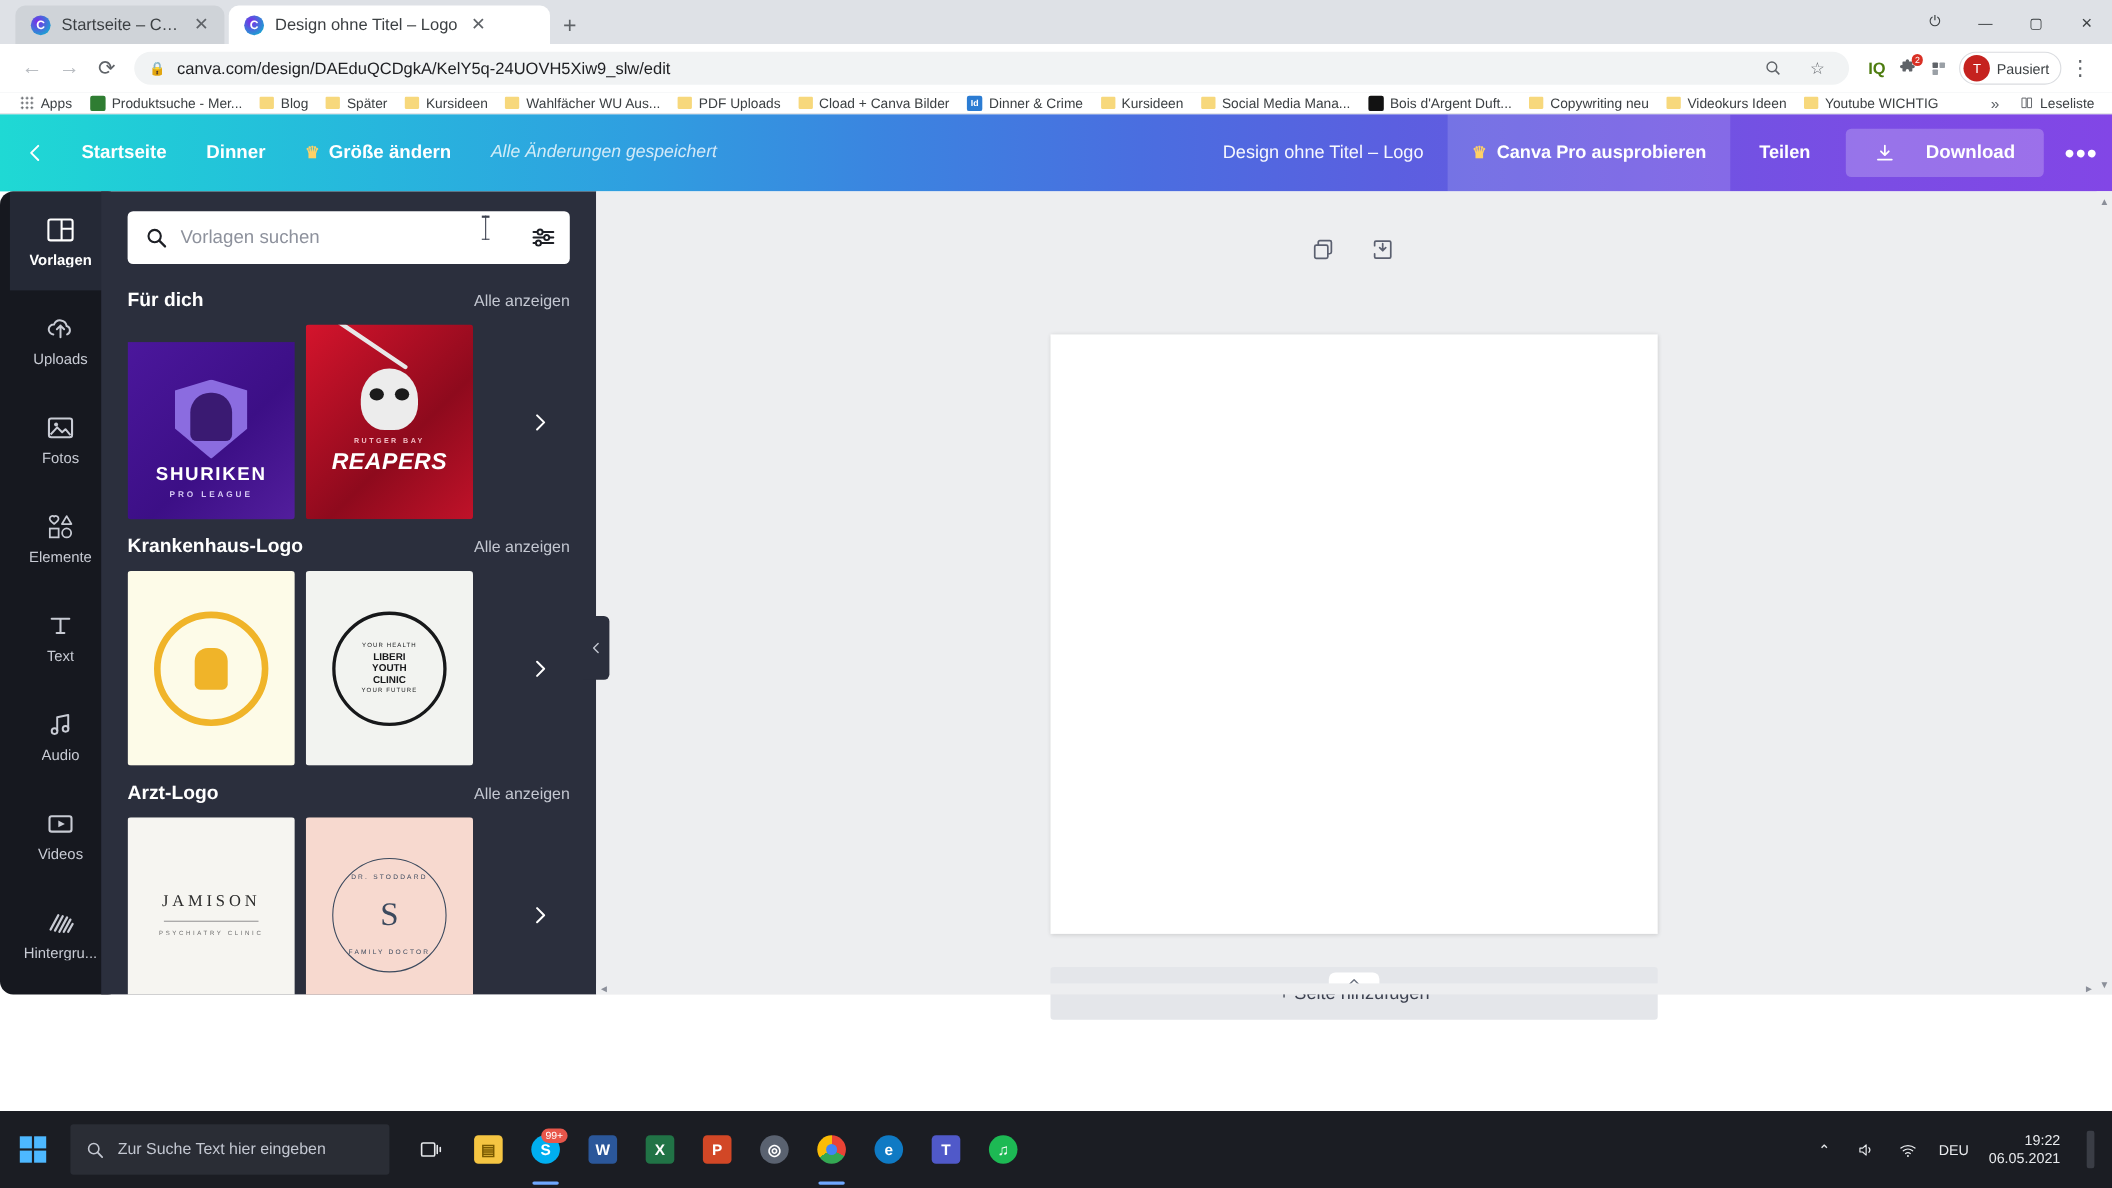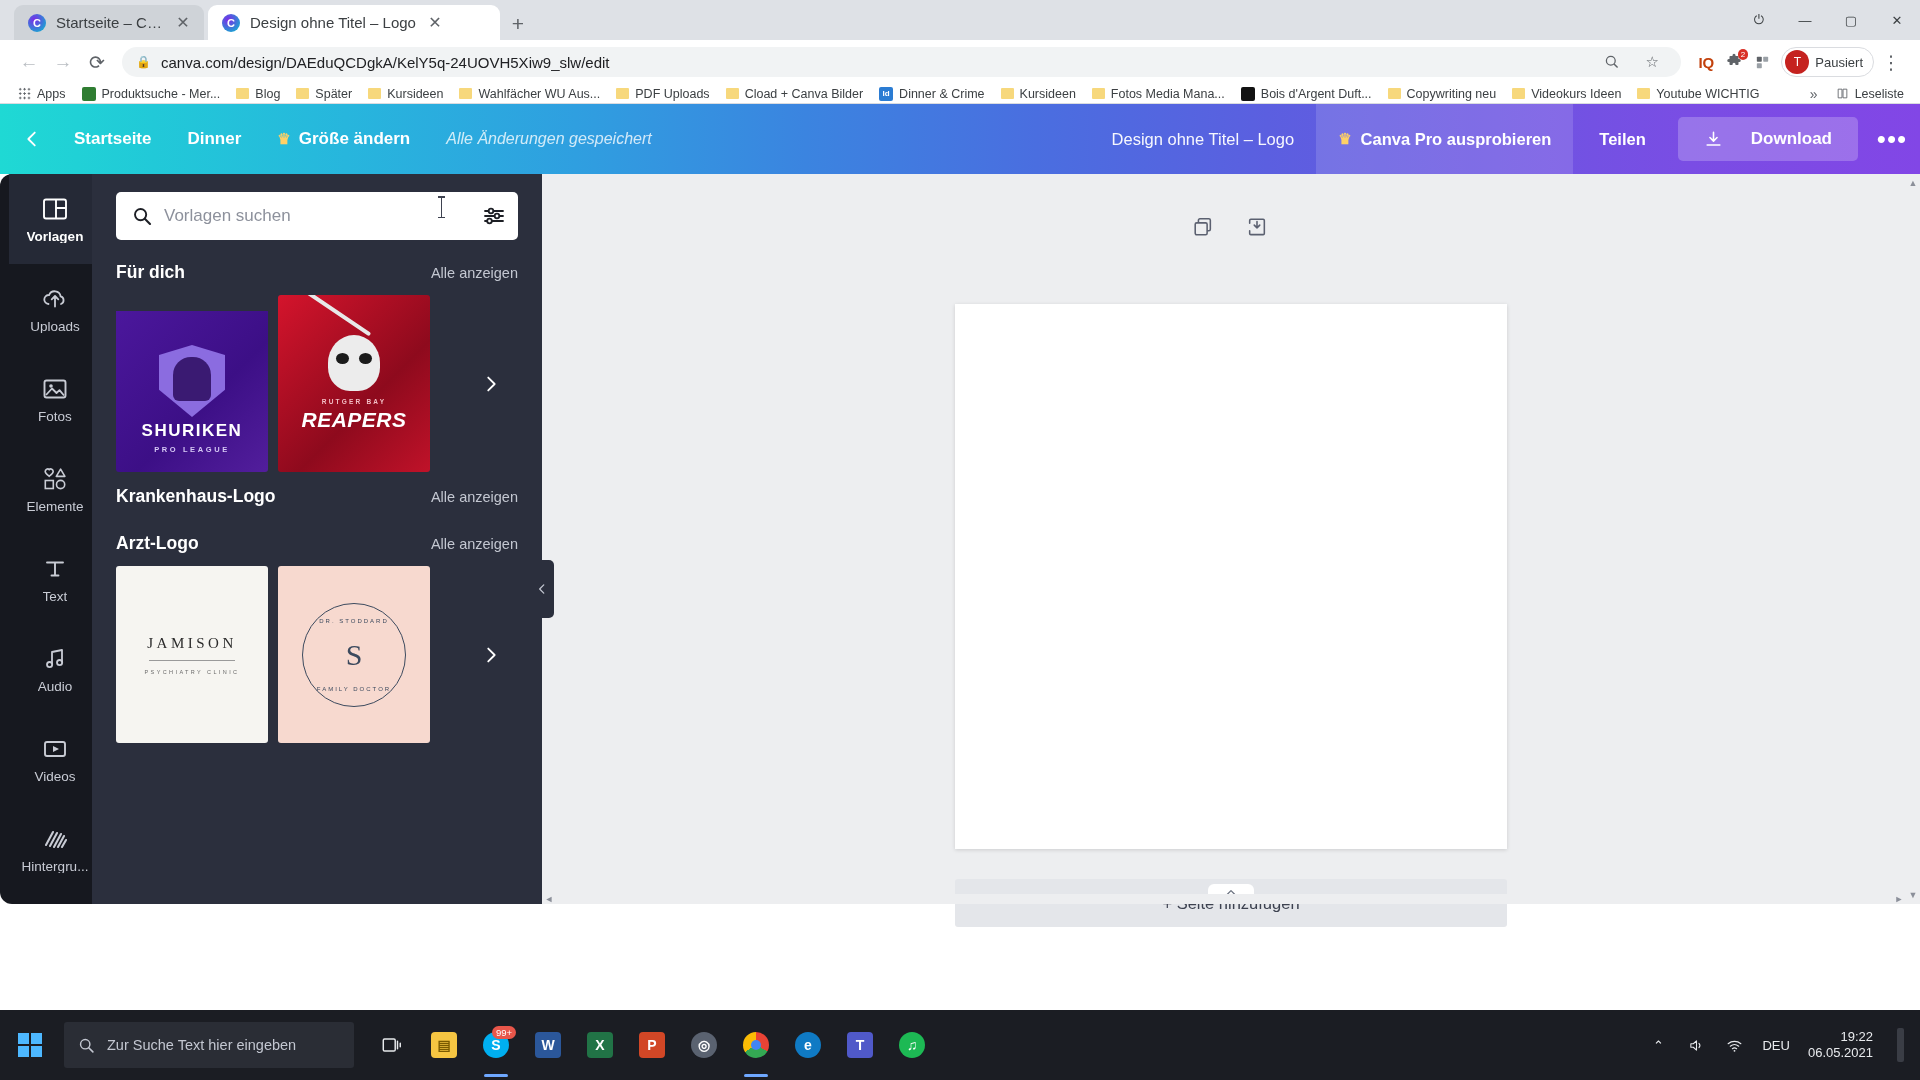--- a/index.html
+++ b/index.html
@@ -510,21 +510,21 @@
         <span class="lock-icon">🔒</span>
         <span class="url-text">canva.com/design/DAEduQCDgkA/KelY5q-24UOVH5Xiw9_slw/edit</span>
         <span class="omni-icon">
           <svg viewBox="0 0 20 20" width="16" height="16">
               <circle cx="8.5" cy="8.5" r="5.5" fill="none" stroke="#5f6368" stroke-width="1.6"></circle>
               <line x1="12.5" y1="12.5" x2="17" y2="17" stroke="#5f6368" stroke-width="1.8"></line>
             </svg>
         </span>
         <span class="omni-icon">☆</span>
       </div>
-      <div class="omni-icon" style="font-weight:bold;color:#c2410c;">IQ</div>
+      <div class="omni-icon" style="font-weight:bold;color:#4d7c0f;">IQ</div>
       <div class="ext-badge">
         <svg viewBox="0 0 24 24" width="18" height="18">
             <path d="M10 3a2 2 0 0 1 4 0v1h3a1 1 0 0 1 1 1v3h1a2 2 0 0 1 0 4h-1v3a1 1 0 0 1-1 1h-3v-1a2 2 0 0 0-4 0v1H7a1 1 0 0 1-1-1v-3H5a2 2 0 0 1 0-4h1V5a1 1 0 0 1 1-1h3V3z" fill="#5f6368"></path>
           </svg>
         <span class="dot">2</span>
       </div>
       <div class="omni-icon">
         <svg viewBox="0 0 24 24" width="17" height="17">
             <rect x="4" y="4" width="7" height="7" rx="1" fill="#5f6368"></rect>
             <rect x="13" y="4" width="7" height="7" rx="1" fill="#9aa0a6"></rect>
@@ -574,21 +574,21 @@
       <div class="bm">
         <span class="bm-img" style="background:#2b7cd3;color:#fff;font-size:8px;text-align:center;line-height:14px;font-weight:bold;">Id</span>
         <span>Dinner &amp; Crime</span>
       </div>
       <div class="bm">
         <span class="bm-folder"></span>
         <span>Kursideen</span>
       </div>
       <div class="bm">
         <span class="bm-folder"></span>
-        <span>Fotos Media Mana...</span>
+        <span>Social Media Mana...</span>
       </div>
       <div class="bm">
         <span class="bm-img" style="background:#121212"></span>
         <span>Bois d'Argent Duft...</span>
       </div>
       <div class="bm">
         <span class="bm-folder"></span>
         <span>Copywriting neu</span>
       </div>
       <div class="bm">
@@ -792,20 +792,43 @@
             </svg>
         </div>
       </div>
     </div>
 
     <div class="section">
       <div class="section-head">
         <span class="section-title">Krankenhaus-Logo</span>
         <span class="section-all">Alle anzeigen</span>
       </div>
+      <div class="thumbs">
+        <div class="thumb">
+          <div class="t-cream">
+            <div class="seal">
+              <div class="hand"></div>
+            </div>
+          </div>
+        </div>
+        <div class="thumb">
+          <div class="t-white">
+            <div class="seal-dark">
+              <span class="arc">YOUR HEALTH</span>
+              <span style="font-size:9px;">LIBERI<br>YOUTH<br>CLINIC</span>
+              <span class="arc">YOUR FUTURE</span>
+            </div>
+          </div>
+        </div>
+        <div class="arrow-next">
+          <svg viewBox="0 0 24 24" width="22" height="22">
+              <path d="M9 5l7 7-7 7" fill="none" stroke="#fff" stroke-width="2" stroke-linecap="round" stroke-linejoin="round"></path>
+            </svg>
+        </div>
+      </div>
     </div>
 
     <div class="section">
       <div class="section-head">
         <span class="section-title">Arzt-Logo</span>
         <span class="section-all">Alle anzeigen</span>
       </div>
       <div class="thumbs">
         <div class="thumb">
           <div class="t-jamison">

